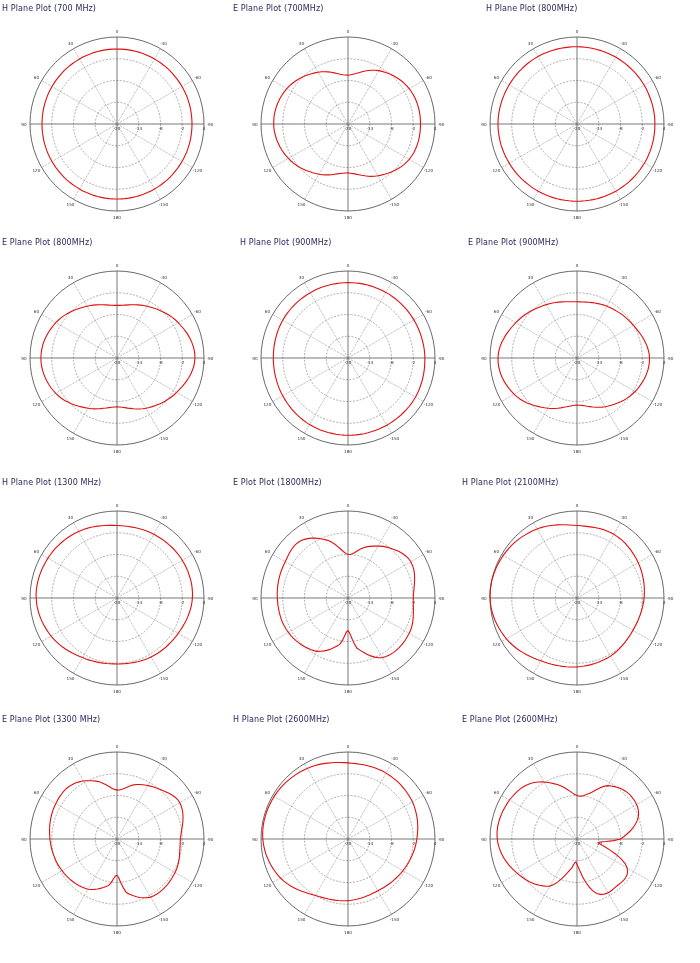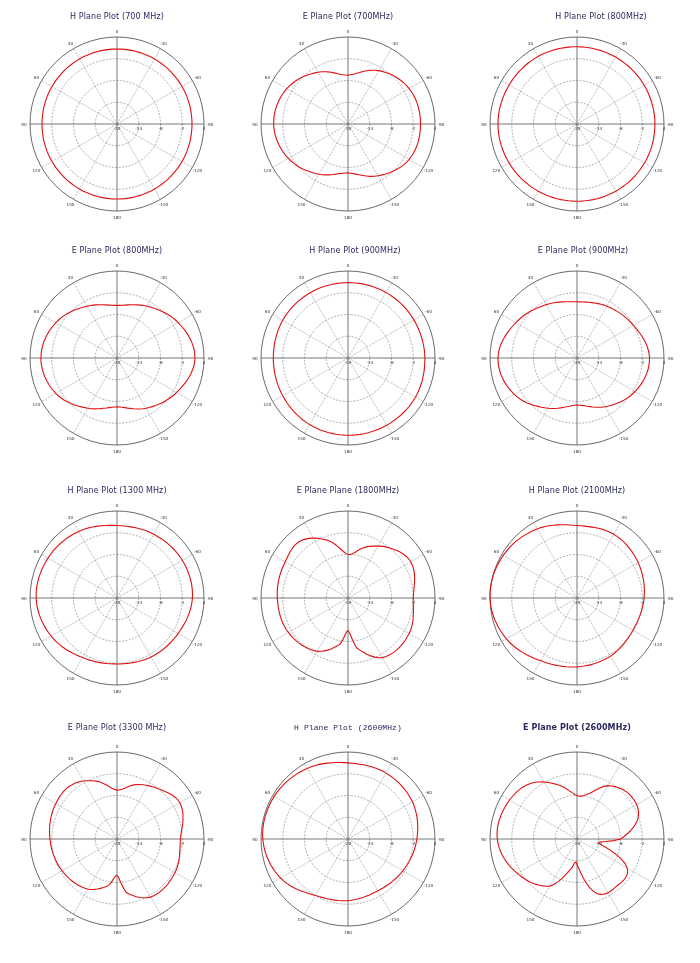--- a/index.html
+++ b/index.html
@@ -1,18 +1,18 @@
 <!DOCTYPE html>
 <html><head>
 <meta charset="utf-8">
 <style>
   html, body { margin: 0; padding: 0; background: #ffffff; }
   body { width: 700px; height: 963px; position: relative; overflow: hidden; font-family: "Liberation Sans", sans-serif; }
   .plot { position: absolute; }
-  .plot-title { position: absolute; width: 230px; text-align: center; font-family: "DejaVu Sans", sans-serif; font-size: 8px; color: #2a2a5e; letter-spacing: 0.1px; white-space: nowrap; margin-top: 8px; }
+  .plot-title { position: absolute; width: 230px; font-family: "DejaVu Sans", sans-serif; font-size: 8px; color: #2a2a5e; letter-spacing: 0.1px; white-space: nowrap; }
   svg { position: absolute; left: 0; top: 0; }
   .tick { font-family: "DejaVu Sans", sans-serif; font-size: 4.2px; fill: #333; }
 </style>
 </head>
 <body>
 
 <div id="plots">
     <div class="plot" style="left: 0px; top: 0px;">
       <div class="plot-title" style="left: 2px; top: 4px;">H Plane Plot (700 MHz)</div>
       <svg width="700" height="963" viewBox="0 0 700 963">
@@ -280,21 +280,21 @@
         <text x="163.5" y="518.9596374480473" text-anchor="middle" class="tick">-30</text>
         <text x="117" y="604" text-anchor="middle" class="tick">-20</text>
         <text x="138.75" y="604" text-anchor="middle" class="tick">-14</text>
         <text x="160.5" y="604" text-anchor="middle" class="tick">-8</text>
         <text x="182.25" y="604" text-anchor="middle" class="tick">-2</text>
         <text x="204" y="604" text-anchor="middle" class="tick">4</text>
         <path d="M117.0 525.5 L113.2 525.4 L109.4 525.4 L105.5 525.5 L101.6 525.7 L97.7 526.1 L93.8 526.7 L90.0 527.5 L86.1 528.6 L82.3 529.9 L78.6 531.4 L75.0 533.2 L71.4 535.3 L68.0 537.5 L64.7 539.9 L61.5 542.5 L58.4 545.3 L55.6 548.2 L52.8 551.4 L50.3 554.7 L47.9 558.1 L45.8 561.7 L43.8 565.4 L41.9 569.2 L40.4 573.1 L39.0 577.1 L37.9 581.2 L37.0 585.3 L36.4 589.5 L36.1 593.8 L36.2 598.0 L36.5 602.2 L37.1 606.4 L38.1 610.5 L39.2 614.5 L40.7 618.4 L42.4 622.2 L44.3 625.9 L46.4 629.4 L48.6 632.8 L51.1 636.1 L53.7 639.1 L56.5 641.9 L59.5 644.6 L62.6 647.0 L65.8 649.2 L69.1 651.2 L72.4 653.0 L75.8 654.7 L79.2 656.2 L82.6 657.6 L86.0 658.9 L89.4 660.1 L92.8 661.0 L96.2 661.9 L99.7 662.6 L103.2 663.1 L106.6 663.5 L110.1 663.8 L113.5 663.9 L117.0 664.0 L120.5 663.9 L123.9 663.7 L127.4 663.4 L130.8 663.0 L134.3 662.4 L137.7 661.7 L141.1 660.8 L144.5 659.8 L147.8 658.5 L151.1 657.0 L154.2 655.3 L157.3 653.5 L160.3 651.5 L163.2 649.3 L166.0 647.0 L168.6 644.5 L171.2 641.9 L173.7 639.2 L176.0 636.3 L178.2 633.3 L180.3 630.3 L182.4 627.1 L184.3 623.8 L186.1 620.4 L187.7 616.9 L189.1 613.3 L190.3 609.6 L191.3 605.8 L192.0 601.9 L192.4 598.0 L192.5 594.0 L192.3 590.1 L191.9 586.1 L191.2 582.2 L190.2 578.4 L189.0 574.6 L187.7 570.9 L186.1 567.3 L184.3 563.7 L182.3 560.3 L180.1 557.0 L177.8 553.8 L175.3 550.8 L172.6 548.0 L169.7 545.3 L166.7 542.7 L163.7 540.4 L160.5 538.2 L157.2 536.2 L153.8 534.3 L150.3 532.6 L146.8 531.1 L143.2 529.8 L139.5 528.7 L135.8 527.8 L132.1 527.1 L128.3 526.5 L124.6 526.0 L120.8 525.7 Z" fill="none" stroke="#e01010" stroke-width="1.1"></path>
       </svg>
     </div>
     <div class="plot" style="left: 0px; top: 0px;">
-      <div class="plot-title" style="left: 233px; top: 478px;">E Plane Plane (1800MHz)</div>
+      <div class="plot-title" style="left: 233px; top: 478px;">E Plot Plot (1800MHz)</div>
       <svg width="700" height="963" viewBox="0 0 700 963">
         <circle cx="348" cy="598" r="21.75" fill="none" stroke="#777" stroke-width="0.6" stroke-dasharray="2,1.4"></circle>
         <circle cx="348" cy="598" r="43.5" fill="none" stroke="#777" stroke-width="0.6" stroke-dasharray="2,1.4"></circle>
         <circle cx="348" cy="598" r="65.25" fill="none" stroke="#777" stroke-width="0.6" stroke-dasharray="2,1.4"></circle>
         <circle cx="348" cy="598" r="87" fill="none" stroke="#444" stroke-width="0.8"></circle>
         <line x1="348" y1="598" x2="348" y2="511" stroke="#555" stroke-width="0.8" stroke-dasharray=""></line>
         <line x1="348" y1="598" x2="304.5" y2="522.6557898707538" stroke="#888" stroke-width="0.5" stroke-dasharray="2.5,1"></line>
         <line x1="348" y1="598" x2="272.65578987075384" y2="554.5" stroke="#888" stroke-width="0.5" stroke-dasharray="2.5,1"></line>
         <line x1="348" y1="598" x2="261" y2="598" stroke="#555" stroke-width="0.8" stroke-dasharray=""></line>
         <line x1="348" y1="598" x2="272.65578987075384" y2="641.5" stroke="#888" stroke-width="0.5" stroke-dasharray="2.5,1"></line>
@@ -397,21 +397,21 @@
         <text x="163.5" y="759.9596374480473" text-anchor="middle" class="tick">-30</text>
         <text x="117" y="845" text-anchor="middle" class="tick">-20</text>
         <text x="138.75" y="845" text-anchor="middle" class="tick">-14</text>
         <text x="160.5" y="845" text-anchor="middle" class="tick">-8</text>
         <text x="182.25" y="845" text-anchor="middle" class="tick">-2</text>
         <text x="204" y="845" text-anchor="middle" class="tick">4</text>
         <path d="M117.0 790.1 L114.5 789.4 L111.9 788.2 L109.1 786.5 L106.0 784.8 L102.8 783.2 L99.4 781.8 L95.9 781.1 L92.5 780.8 L88.9 780.7 L85.3 780.8 L81.7 781.3 L78.2 782.1 L74.8 783.3 L71.6 784.9 L68.6 786.8 L65.8 789.1 L63.4 791.7 L61.2 794.5 L59.2 797.4 L57.4 800.5 L55.8 803.7 L54.2 807.0 L52.9 810.4 L51.8 814.0 L50.9 817.5 L50.3 821.1 L49.8 824.7 L49.6 828.3 L49.5 831.9 L49.7 835.5 L49.9 839.0 L50.4 842.5 L51.0 845.9 L51.8 849.3 L52.7 852.7 L53.9 855.9 L55.2 859.1 L56.6 862.2 L58.3 865.1 L60.1 868.0 L62.1 870.7 L64.2 873.3 L66.4 875.8 L68.7 878.1 L71.2 880.3 L73.7 882.3 L76.4 884.1 L79.2 885.7 L82.0 887.1 L85.0 888.3 L88.0 889.2 L91.1 889.5 L94.3 889.4 L97.4 889.0 L100.4 888.4 L103.4 887.5 L106.2 886.5 L108.8 885.4 L111.3 882.4 L113.5 878.7 L115.4 875.9 L117.0 875.3 L118.7 877.8 L120.8 882.7 L123.5 888.1 L126.4 892.5 L129.6 894.2 L132.9 895.6 L136.4 896.7 L139.9 897.5 L143.5 897.8 L147.1 897.7 L150.5 897.1 L153.8 895.7 L156.9 894.0 L159.9 891.9 L162.6 889.6 L165.1 887.1 L167.5 884.5 L169.6 881.6 L171.6 878.7 L173.4 875.6 L175.1 872.5 L176.5 869.3 L177.6 866.0 L178.5 862.6 L179.1 859.2 L179.5 855.7 L179.7 852.3 L179.9 849.0 L180.1 845.6 L180.2 842.3 L180.4 839.0 L180.8 835.7 L181.3 832.2 L181.9 828.7 L182.5 825.1 L182.9 821.3 L183.0 817.5 L182.9 813.7 L182.3 809.9 L181.3 806.2 L179.8 802.8 L177.8 799.8 L175.1 797.2 L172.1 795.0 L168.9 793.2 L165.5 791.7 L162.2 790.3 L158.9 789.0 L155.8 787.8 L152.6 786.8 L149.5 785.9 L146.3 785.2 L143.1 784.8 L140.0 784.5 L136.8 784.5 L133.7 784.9 L130.5 785.8 L127.5 787.0 L124.7 788.2 L122.0 789.3 L119.4 790.0 Z" fill="none" stroke="#e01010" stroke-width="1.1"></path>
       </svg>
     </div>
     <div class="plot" style="left: 0px; top: 0px;">
-      <div class="plot-title" style="left: 233px; top: 715px; font-family: Liberation Mono, monospace;">H Plane Plot (2600MHz)</div>
+      <div class="plot-title" style="left: 233px; top: 715px;">H Plane Plot (2600MHz)</div>
       <svg width="700" height="963" viewBox="0 0 700 963">
         <circle cx="348" cy="839" r="21.75" fill="none" stroke="#777" stroke-width="0.6" stroke-dasharray="2,1.4"></circle>
         <circle cx="348" cy="839" r="43.5" fill="none" stroke="#777" stroke-width="0.6" stroke-dasharray="2,1.4"></circle>
         <circle cx="348" cy="839" r="65.25" fill="none" stroke="#777" stroke-width="0.6" stroke-dasharray="2,1.4"></circle>
         <circle cx="348" cy="839" r="87" fill="none" stroke="#444" stroke-width="0.8"></circle>
         <line x1="348" y1="839" x2="348" y2="752" stroke="#555" stroke-width="0.8" stroke-dasharray=""></line>
         <line x1="348" y1="839" x2="304.5" y2="763.6557898707538" stroke="#888" stroke-width="0.5" stroke-dasharray="2.5,1"></line>
         <line x1="348" y1="839" x2="272.65578987075384" y2="795.5" stroke="#888" stroke-width="0.5" stroke-dasharray="2.5,1"></line>
         <line x1="348" y1="839" x2="261" y2="839" stroke="#555" stroke-width="0.8" stroke-dasharray=""></line>
         <line x1="348" y1="839" x2="272.65578987075384" y2="882.5" stroke="#888" stroke-width="0.5" stroke-dasharray="2.5,1"></line>
@@ -436,21 +436,21 @@
         <text x="394.5" y="759.9596374480473" text-anchor="middle" class="tick">-30</text>
         <text x="348" y="845" text-anchor="middle" class="tick">-20</text>
         <text x="369.75" y="845" text-anchor="middle" class="tick">-14</text>
         <text x="391.5" y="845" text-anchor="middle" class="tick">-8</text>
         <text x="413.25" y="845" text-anchor="middle" class="tick">-2</text>
         <text x="435" y="845" text-anchor="middle" class="tick">4</text>
         <path d="M348.0 762.9 L344.0 762.6 L340.0 762.5 L335.9 762.5 L331.8 762.7 L327.7 763.1 L323.5 763.6 L319.4 764.4 L315.3 765.5 L311.2 766.8 L307.2 768.4 L303.3 770.2 L299.5 772.3 L295.8 774.6 L292.3 777.1 L288.8 779.8 L285.5 782.7 L282.4 785.9 L279.5 789.2 L276.7 792.7 L274.2 796.4 L271.9 800.2 L269.9 804.2 L268.0 808.3 L266.4 812.5 L265.1 816.8 L264.0 821.1 L263.2 825.6 L262.8 830.0 L262.6 834.5 L262.8 839.0 L263.3 843.4 L264.2 847.8 L265.3 852.1 L266.7 856.3 L268.5 860.3 L270.4 864.2 L272.6 867.9 L275.1 871.5 L277.7 874.8 L280.5 878.0 L283.5 880.9 L286.8 883.4 L290.3 885.7 L293.9 887.7 L297.5 889.5 L301.2 891.0 L304.9 892.3 L308.4 893.4 L312.0 894.5 L315.4 895.5 L318.7 896.5 L322.0 897.4 L325.3 898.2 L328.5 899.0 L331.8 899.6 L335.0 900.1 L338.3 900.5 L341.5 900.7 L344.8 900.8 L348.0 900.6 L351.2 900.3 L354.4 899.7 L357.5 899.0 L360.6 898.2 L363.6 897.2 L366.6 896.1 L369.5 894.9 L372.3 893.6 L375.1 892.3 L377.9 890.8 L380.6 889.3 L383.4 887.7 L386.0 886.0 L388.7 884.2 L391.3 882.3 L393.8 880.2 L396.2 878.0 L398.6 875.7 L400.8 873.3 L402.9 870.7 L404.9 868.0 L406.8 865.2 L408.6 862.3 L410.3 859.2 L411.8 856.1 L413.2 852.8 L414.4 849.5 L415.4 846.1 L416.2 842.6 L416.9 839.0 L417.3 835.4 L417.6 831.7 L417.8 828.0 L417.7 824.2 L417.4 820.4 L416.9 816.6 L416.1 812.9 L415.1 809.1 L413.9 805.4 L412.4 801.8 L410.6 798.3 L408.6 795.0 L406.4 791.7 L404.0 788.6 L401.4 785.6 L398.7 782.7 L395.7 780.1 L392.6 777.6 L389.4 775.2 L386.1 773.1 L382.6 771.1 L379.0 769.4 L375.3 768.0 L371.5 766.7 L367.6 765.7 L363.8 764.8 L359.9 764.2 L355.9 763.6 L352.0 763.2 Z" fill="none" stroke="#e01010" stroke-width="1.1"></path>
       </svg>
     </div>
     <div class="plot" style="left: 0px; top: 0px;">
-      <div class="plot-title" style="left: 462px; top: 715px; font-weight: bold;">E Plane Plot (2600MHz)</div>
+      <div class="plot-title" style="left: 462px; top: 715px;">E Plane Plot (2600MHz)</div>
       <svg width="700" height="963" viewBox="0 0 700 963">
         <circle cx="577" cy="839" r="21.75" fill="none" stroke="#777" stroke-width="0.6" stroke-dasharray="2,1.4"></circle>
         <circle cx="577" cy="839" r="43.5" fill="none" stroke="#777" stroke-width="0.6" stroke-dasharray="2,1.4"></circle>
         <circle cx="577" cy="839" r="65.25" fill="none" stroke="#777" stroke-width="0.6" stroke-dasharray="2,1.4"></circle>
         <circle cx="577" cy="839" r="87" fill="none" stroke="#444" stroke-width="0.8"></circle>
         <line x1="577" y1="839" x2="577" y2="752" stroke="#555" stroke-width="0.8" stroke-dasharray=""></line>
         <line x1="577" y1="839" x2="533.5" y2="763.6557898707538" stroke="#888" stroke-width="0.5" stroke-dasharray="2.5,1"></line>
         <line x1="577" y1="839" x2="501.65578987075384" y2="795.5" stroke="#888" stroke-width="0.5" stroke-dasharray="2.5,1"></line>
         <line x1="577" y1="839" x2="490" y2="839" stroke="#555" stroke-width="0.8" stroke-dasharray=""></line>
         <line x1="577" y1="839" x2="501.65578987075384" y2="882.5" stroke="#888" stroke-width="0.5" stroke-dasharray="2.5,1"></line>

